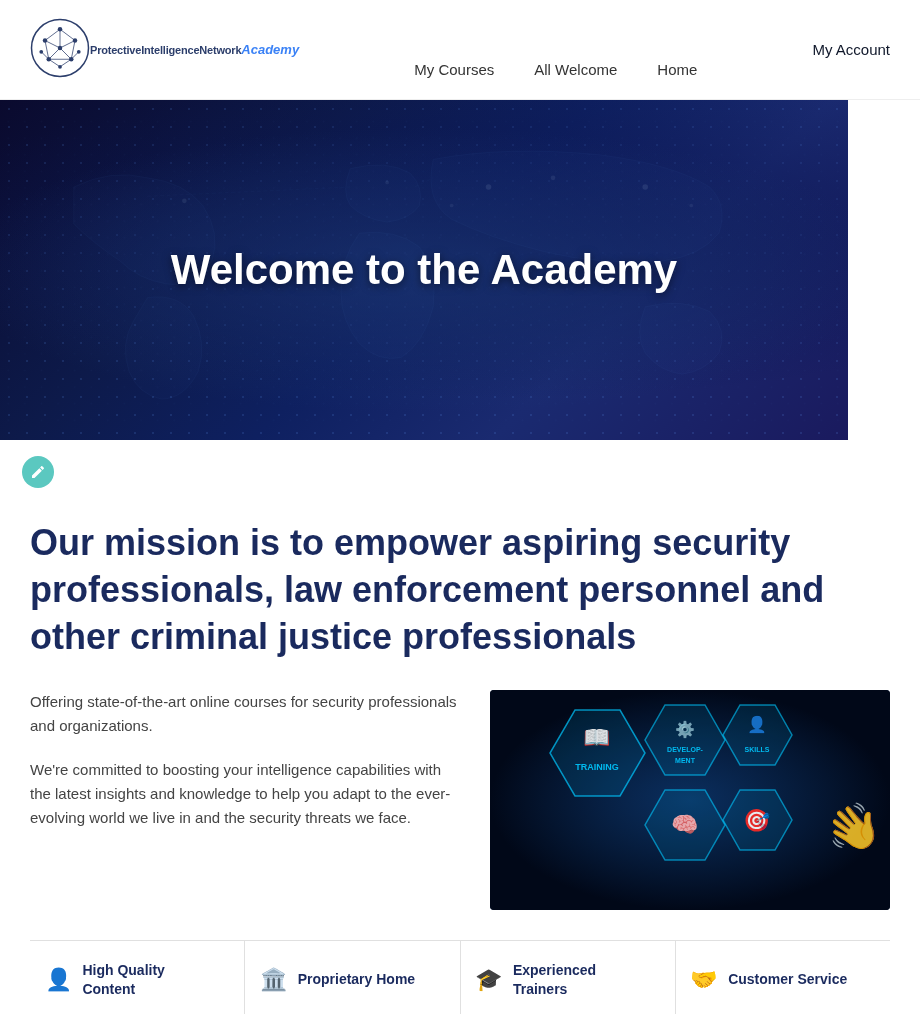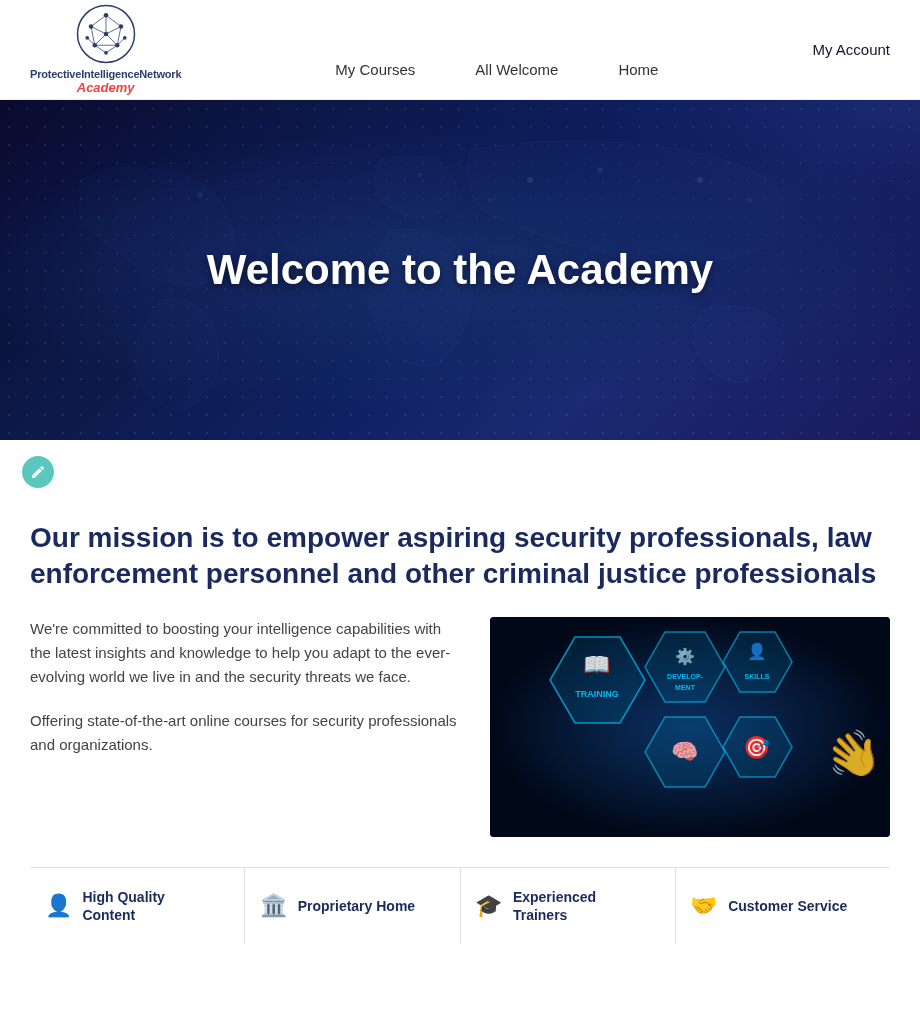--- a/index.html
+++ b/index.html
@@ -10,64 +10,64 @@
       display: flex;
       align-items: center;
       justify-content: space-between;
       padding: 10px 30px;
       background: #fff;
       border-bottom: 1px solid #eee;
       height: 100px;
     }
     .logo-area {
       display: flex;
-      flex-direction: column;
+      flex-direction: row;
       align-items: center;
     }
     .logo-circle {
       width: 60px;
       height: 60px;
       margin-bottom: 4px;
     }
     .logo-text-main {
       font-size: 11px;
       color: #2c3e6b;
       font-weight: bold;
       letter-spacing: -0.2px;
     }
     .logo-text-sub {
       font-size: 13px;
-      color: #ef4444;
+      color: #3b82f6;
       font-style: italic;
       font-weight: bold;
     }
 
     nav {
       display: flex;
-      gap: 60px;
+      gap: 40px;
       align-items: flex-start;
       margin-top: 40px;
     }
     nav a {
       text-decoration: none;
       color: #333;
       font-size: 15px;
       font-weight: 500;
     }
 
     .my-account {
       font-size: 15px;
       font-weight: 500;
       color: #0f172a;
       cursor: pointer;
     }
 
     
     .hero {
-      width: 920px;
+      width: 848px;
       height: 340px;
       background: linear-gradient(135deg, #0a0a2e 0%, #0d1a4a 30%, #0e2060 50%, #1a2a70 70%, #1a1a5e 100%);
       display: flex;
       align-items: center;
       justify-content: center;
       position: relative;
       overflow: hidden;
     }
     .hero-bg {
       position: absolute;
@@ -114,25 +114,25 @@
       cursor: pointer;
       border: none;
     }
     .edit-btn svg { width: 16px; height: 16px; fill: #fff; }
 
     
     .mission-section {
       padding: 20px 30px 30px 30px;
     }
     .mission-heading {
-      font-size: 28px;
+      font-size: 36px;
       font-weight: bold;
       color: #1a2a5e;
       line-height: 1.3;
-      margin-bottom: 24px;
+      margin-bottom: 30px;
     }
 
     
     .two-col {
       display: flex;
       gap: 30px;
       align-items: flex-start;
     }
     .col-left {
       flex: 1;
@@ -273,22 +273,22 @@
       <path d="M3 17.25V21h3.75L17.81 9.94l-3.75-3.75L3 17.25zM20.71 7.04c.39-.39.39-1.02 0-1.41l-2.34-2.34c-.39-.39-1.02-.39-1.41 0l-1.83 1.83 3.75 3.75 1.83-1.83z"></path>
     </svg>
   </button>
 </div>
 
 <div class="mission-section">
   <h2 class="mission-heading">Our mission is to empower aspiring security professionals, law enforcement personnel and other criminal justice professionals</h2>
 
   <div class="two-col">
     <div class="col-left">
+      <p>Offering state-of-the-art online courses for security professionals and organizations.</p>
       <p>We're committed to boosting your intelligence capabilities with the latest insights and knowledge to help you adapt to the ever-evolving world we live in and the security threats we face.</p>
-      <p>Offering state-of-the-art online courses for security professionals and organizations.</p>
     </div>
     <div class="col-right">
       <div class="training-img">
 
         <svg viewBox="0 0 400 220" width="400" height="220" style="position:absolute;inset:0;">
 
           <defs>
             <radialGradient id="bgGlow" cx="50%" cy="50%" r="50%">
               <stop offset="0%" stop-color="#0a3060" stop-opacity="0.8"></stop>
               <stop offset="100%" stop-color="#010818" stop-opacity="1"></stop>

